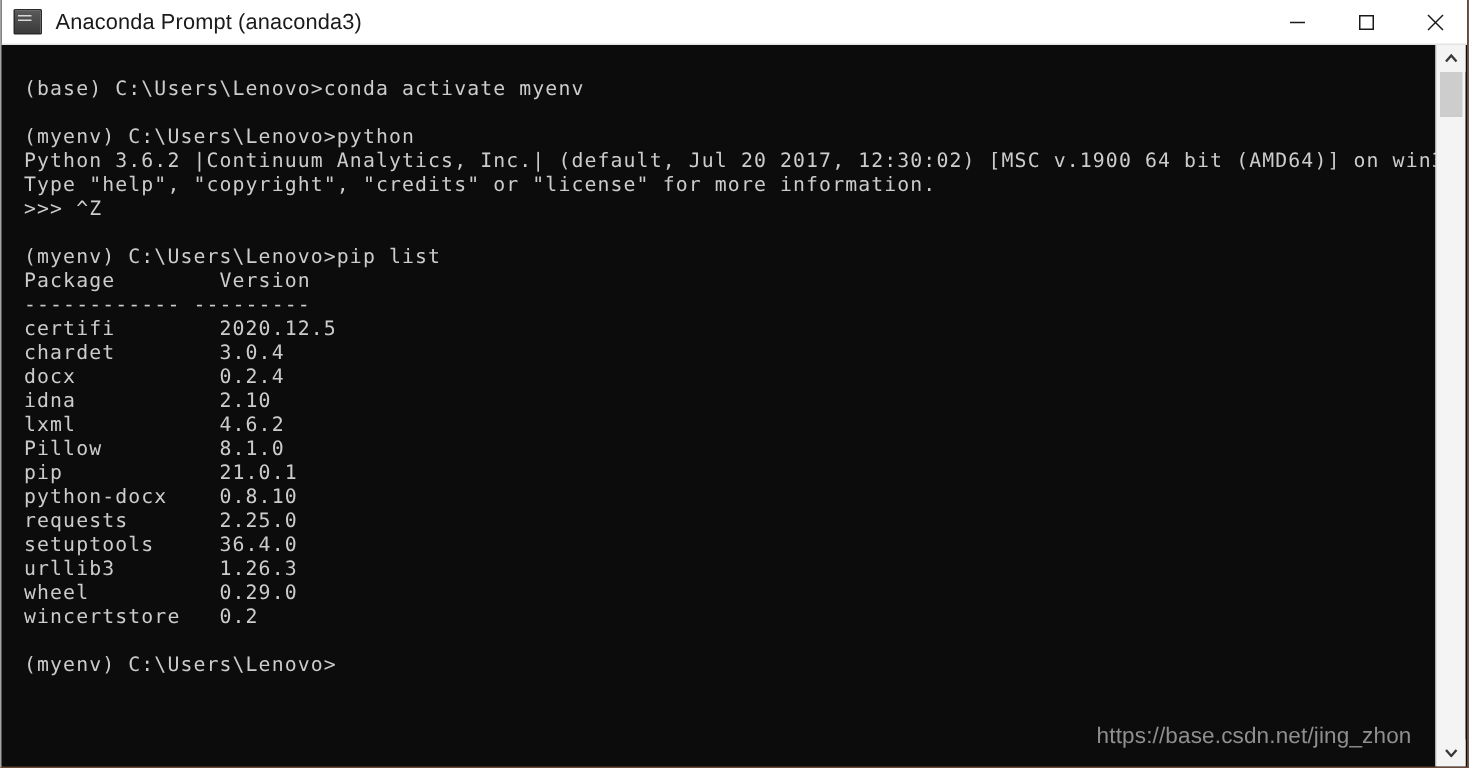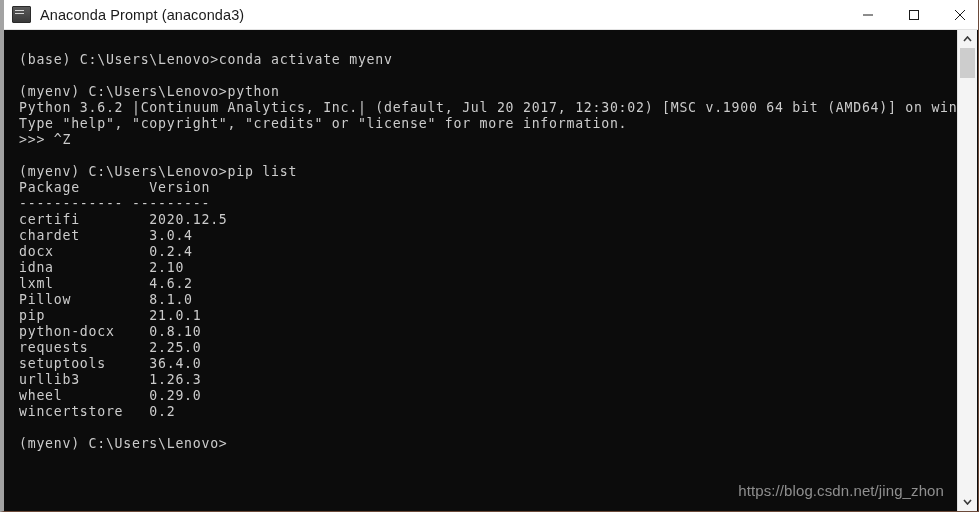--- a/index.html
+++ b/index.html
@@ -13,21 +13,21 @@
     overflow: hidden;
     font-family: "Liberation Sans", sans-serif;
   }
 
   #window {
     position: relative;
     width: 979px;
     height: 512px;
     box-sizing: border-box;
     background: #0c0c0c;
-    border-left: 4px solid #a3a3a3;
+    border-left: 1px solid #a3a3a3;
     border-right: 1px solid #6b4a3a;
     border-bottom: 1px solid #6b4a3a;
     overflow: hidden;
   }
 
   
   #titlebar {
     position: absolute;
     left: 0; top: 0;
     width: 979px;
@@ -193,21 +193,21 @@
 Pillow         8.1.0
 pip            21.0.1
 python-docx    0.8.10
 requests       2.25.0
 setuptools     36.4.0
 urllib3        1.26.3
 wheel          0.29.0
 wincertstore   0.2
 
 (myenv) C:\Users\Lenovo&gt;</pre>
-    <div id="watermark">https://blog.csdn.net/jing_zhon</div>
+    <div id="watermark">https://base.csdn.net/jing_zhon</div>
   </div>
 
   <div id="scrollbar">
     <div class="sb-btn" id="sb-up">
       <svg width="9" height="6" viewBox="0 0 9 6" aria-hidden="true">
         <polyline points="1,5 4.5,1 8,5" fill="none" stroke="#3a3a3a" stroke-width="1.6"></polyline>
       </svg>
     </div>
     <div id="sb-thumb"></div>
     <div class="sb-btn" id="sb-down">

